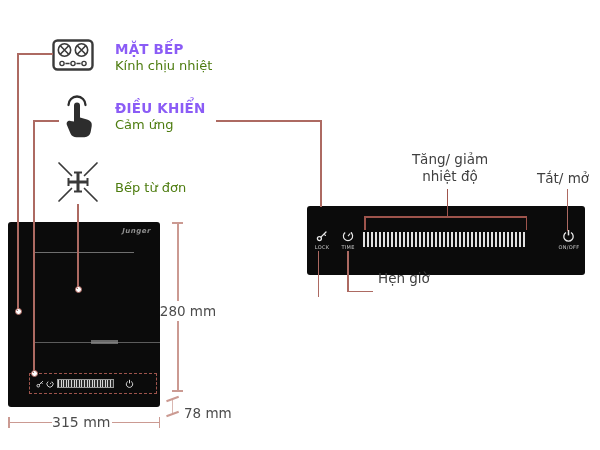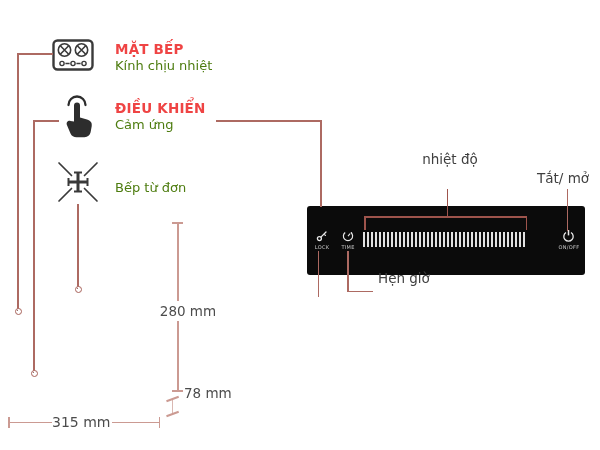--- a/index.html
+++ b/index.html
@@ -1,21 +1,21 @@
 <!DOCTYPE html>
 <html><head>
 <meta charset="utf-8">
 <style>
   html,body{margin:0;padding:0;background:#fff;}
   .canvas{position:relative;width:600px;height:450px;background:#ffffff;overflow:hidden;
           font-family:"DejaVu Sans","Liberation Sans",sans-serif;}
   .abs{position:absolute;}
   .line{position:absolute;background:#ad6a62;}
   .dimline{position:absolute;background:#cb9a92;}
-  .title{position:absolute;font-weight:bold;font-size:13.5px;color:#ef4444;letter-spacing:.2px;white-space:nowrap;}
+  .title{position:absolute;font-weight:bold;font-size:13.5px;color:#8b5cf6;letter-spacing:.2px;white-space:nowrap;}
   .sub{position:absolute;font-size:13px;color:#4d7c0f;white-space:nowrap;}
   .lbl{position:absolute;font-size:13.5px;color:#3f3f3f;white-space:nowrap;}
   .lbl2{position:absolute;font-size:13.5px;color:#3f3f3f;text-align:center;line-height:16.5px;}
   .dim{position:absolute;font-size:13.5px;color:#4c4c4c;white-space:nowrap;}
   .dot{position:absolute;width:7px;height:7px;border:1.5px solid #a8625a;border-radius:50%;
        background:#fff;box-sizing:border-box;z-index:6;}
   .dot::after{content:"";position:absolute;left:1.1px;top:1.1px;width:1.8px;height:1.8px;
        background:#7a443c;border-radius:50%;}
   .panel{position:absolute;background:#0b0b0b;border-radius:3px;}
   .stripes{position:absolute;background:repeating-linear-gradient(90deg,#e2e2e2 0 1.6px,transparent 1.6px 4px);}
@@ -66,20 +66,48 @@
       <g stroke="#3a3a3a" stroke-width="3">
         <path d="M24 14.5 V33.5 M14.5 24 H33.5"></path>
       </g>
       <g stroke="#3a3a3a" stroke-width="2">
         <path d="M20 14.5 H28 M20 33.5 H28 M14.5 20 V28 M33.5 20 V28"></path>
       </g>
     </svg>
   </div>
   <div class="sub" style="left:115px;top:180px;">Bếp từ đơn</div>
 
+  <div class="panel" style="left:8px;top:222px;width:152px;height:185px;">
+    <div class="brand" style="right:9px;top:5px;">Junger</div>
+    <div class="abs" style="left:25px;top:30px;width:101px;height:1px;background:#6f6f6f;"></div>
+    <div class="abs" style="left:26px;top:120px;width:126px;height:1px;background:#5c5c5c;"></div>
+    <div class="abs" style="left:83px;top:118px;width:27px;height:4px;background:#8a8a8a;opacity:.75;"></div>
+
+    <div class="abs" style="left:21px;top:151px;width:128px;height:21px;border:1px dashed #9e544c;box-sizing:border-box;">
+      <div class="abs" style="left:6px;top:6px;">
+        <svg width="8" height="8" viewBox="0 0 12 12">
+          <circle cx="3.4" cy="8.6" r="2" fill="none" stroke="#dddddd" stroke-width="1.4"></circle>
+          <path d="M4.9 7.1 L10 2 M8 4 L9.4 5.4" stroke="#dddddd" stroke-width="1.4" stroke-linecap="round"></path>
+        </svg>
+      </div>
+      <div class="abs" style="left:16px;top:6px;">
+        <svg width="8" height="8" viewBox="0 0 12 12">
+          <path d="M3.2 2.4 A4.6 4.6 0 1 0 8.8 2.4" fill="none" stroke="#dddddd" stroke-width="1.4"></path>
+          <path d="M6 6.2 L8 3.8" stroke="#dddddd" stroke-width="1.2"></path>
+        </svg>
+      </div>
+      <div class="ministripes" style="left:27px;top:5px;width:57px;height:9px;"></div>
+      <div class="abs" style="left:95px;top:5px;">
+        <svg width="9" height="9" viewBox="0 0 13 13">
+          <path d="M4.1 3.6 A4.6 4.6 0 1 0 8.9 3.6" fill="none" stroke="#dddddd" stroke-width="1.4"></path>
+          <path d="M6.5 1.2 V6.3" stroke="#dddddd" stroke-width="1.5"></path>
+        </svg>
+      </div>
+    </div>
+  </div>
 
   <div class="panel" style="left:307px;top:206px;width:278px;height:69px;">
     <div class="abs" style="left:9px;top:24px;">
       <svg width="12" height="12" viewBox="0 0 12 12">
         <circle cx="3.4" cy="8.6" r="2" fill="none" stroke="#e8e8e8" stroke-width="1.3"></circle>
         <path d="M4.9 7.1 L10 2 M8 4 L9.4 5.4" stroke="#e8e8e8" stroke-width="1.3" stroke-linecap="round"></path>
       </svg>
     </div>
     <div class="tinylbl" style="left:3px;top:38px;width:24px;">LOCK</div>
 
@@ -102,20 +130,21 @@
     </div>
     <div class="tinylbl" style="left:246px;top:38px;width:32px;">ON/OFF</div>
   </div>
 
   <div class="line" style="left:364px;top:216px;width:163px;height:1.5px;background:#9e544c;"></div>
   <div class="line" style="left:364px;top:216px;width:1.5px;height:14px;background:#9e544c;"></div>
   <div class="line" style="left:525.5px;top:216px;width:1.5px;height:14px;background:#9e544c;"></div>
   <div class="line" style="left:446.5px;top:189px;width:1.5px;height:28px;background:#9e544c;"></div>
 
   <div class="lbl2" style="left:395px;top:151px;width:110px;">
+    <div>Tăng/ giảm</div>
     <div>nhiệt độ</div>
   </div>
 
   <div class="lbl" style="left:537px;top:170px;">Tắt/ mở</div>
   <div class="line" style="left:566.5px;top:189px;width:1.5px;height:42px;z-index:5;"></div>
 
   <div class="line" style="left:317.5px;top:251px;width:1.5px;height:46px;z-index:5;"></div>
 
   <div class="line" style="left:347px;top:251px;width:1.5px;height:41px;z-index:5;"></div>
   <div class="line" style="left:347px;top:290.5px;width:26px;height:1.5px;z-index:5;"></div>
@@ -137,21 +166,21 @@
 
   <div class="dimline" style="left:172px;top:222px;width:11px;height:1.5px;"></div>
   <div class="dimline" style="left:177px;top:222px;width:1.5px;height:79px;"></div>
   <div class="dim" style="left:156px;top:303px;width:64px;text-align:center;">280 mm</div>
   <div class="dimline" style="left:177px;top:321px;width:1.5px;height:70px;"></div>
   <div class="dimline" style="left:172px;top:390px;width:11px;height:1.5px;"></div>
 
   <div class="dimline" style="left:166px;top:398px;width:13px;height:1.5px;transform:rotate(-20deg);"></div>
   <div class="dimline" style="left:172px;top:400px;width:1px;height:14px;opacity:.7;"></div>
   <div class="dimline" style="left:166px;top:413px;width:13px;height:1.5px;transform:rotate(-20deg);"></div>
-  <div class="dim" style="left:184px;top:385px;">78 mm</div>
+  <div class="dim" style="left:184px;top:405px;">78 mm</div>
 
   <div class="dimline" style="left:8px;top:417px;width:1.5px;height:11px;"></div>
   <div class="dimline" style="left:8px;top:422px;width:44px;height:1px;"></div>
   <div class="dim" style="left:52px;top:414px;width:58px;font-size:14px;">315 mm</div>
   <div class="dimline" style="left:112px;top:422px;width:47px;height:1px;"></div>
   <div class="dimline" style="left:158.5px;top:417px;width:1.5px;height:11px;"></div>
 
 </div>
 
 </body></html>

